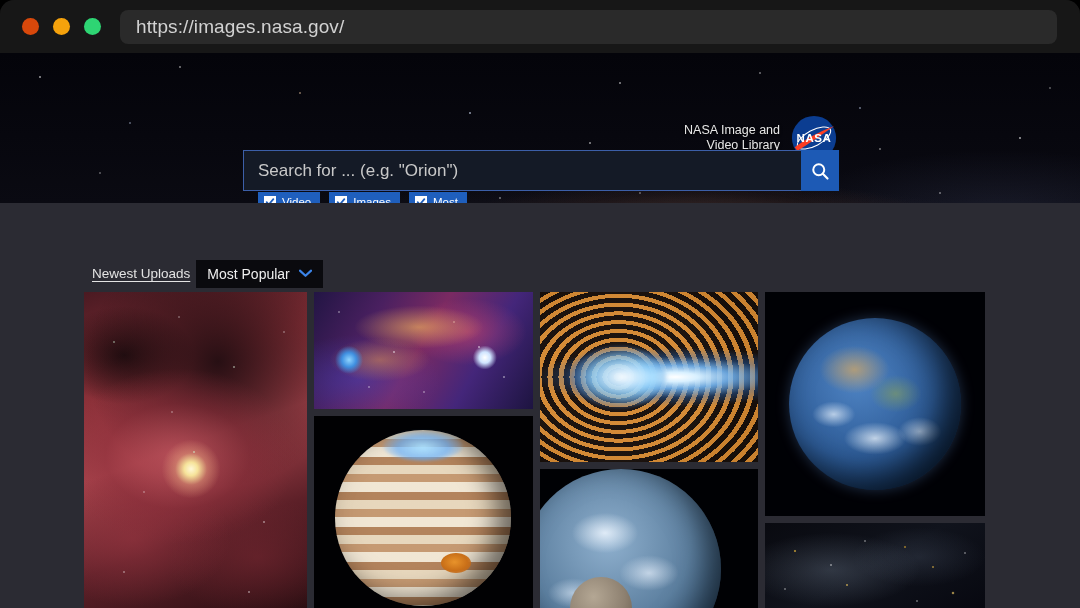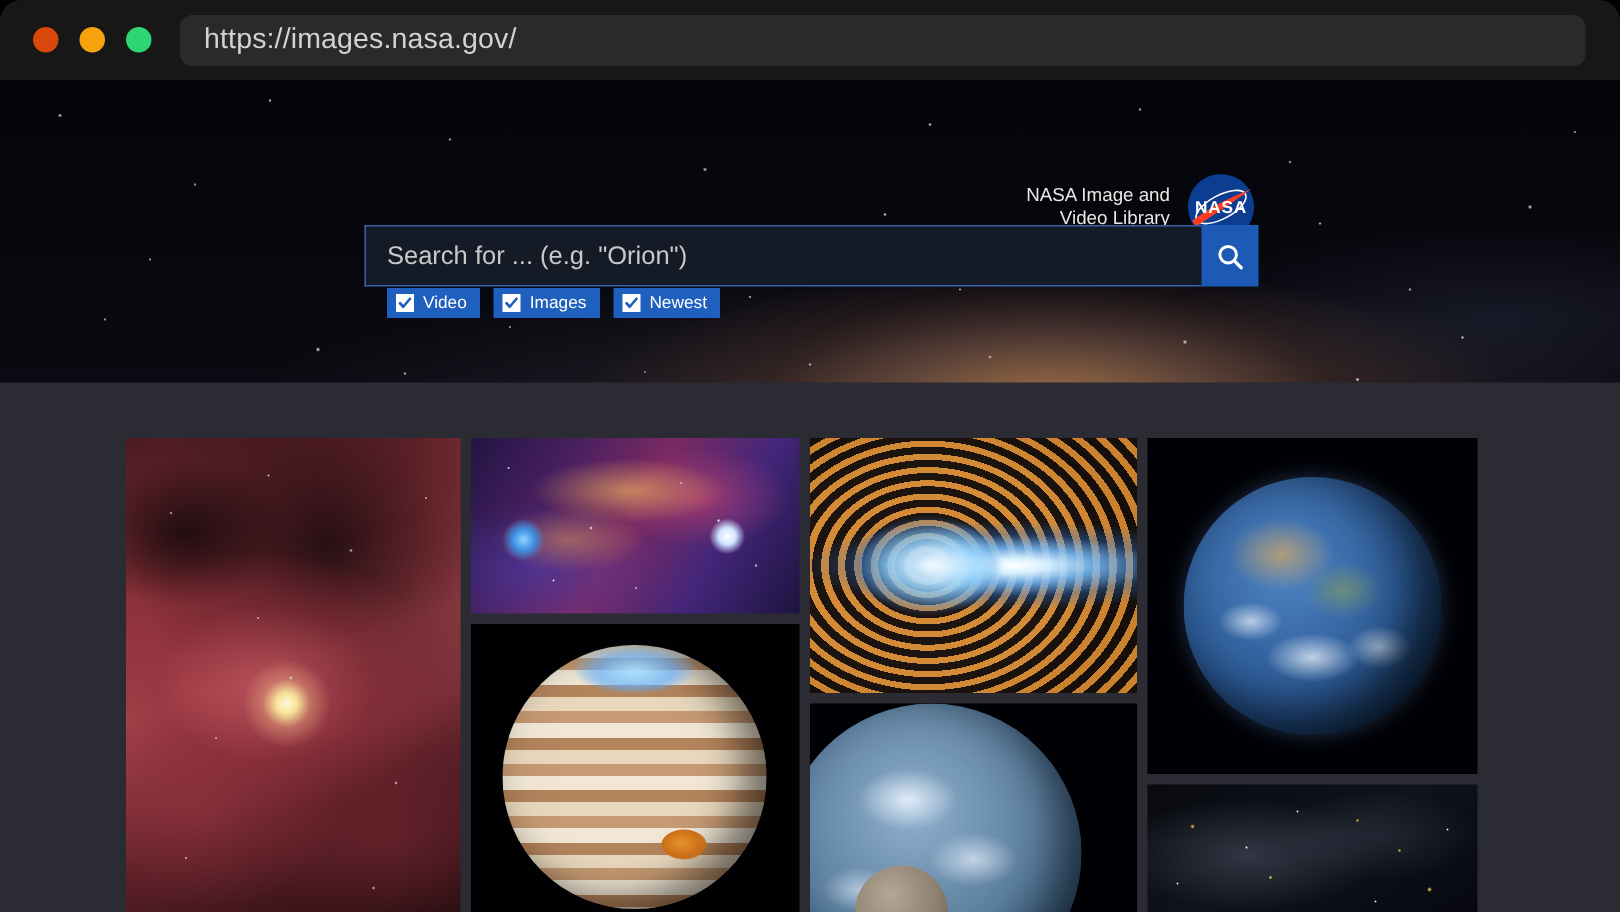--- a/index.html
+++ b/index.html
@@ -66,21 +66,21 @@
     width: 1080px;
     height: 555px;
     background: #2b2b33;
     overflow: hidden;
   }
 
   
   #hero {
     position: relative;
     width: 1080px;
-    height: 202px;
+    height: 150px;
     overflow: hidden;
     background:
       radial-gradient(ellipse 420px 120px at 700px 215px, rgba(190,120,60,.55) 0%, rgba(120,70,40,.25) 45%, rgba(0,0,0,0) 75%),
       radial-gradient(ellipse 700px 150px at 640px 230px, rgba(150,130,140,.22) 0%, rgba(0,0,0,0) 70%),
       radial-gradient(ellipse 300px 90px at 1000px 160px, rgba(90,100,140,.18) 0%, rgba(0,0,0,0) 70%),
       linear-gradient(180deg, #04040a 0%, #07070e 55%, #0a0a12 100%);
   }
   .stars {
     position: absolute; inset: 0;
     background-image:
@@ -473,25 +473,34 @@
             </svg>
           </span>
           <span class="filter-label">Images</span>
         </label>
         <label class="filter-chip">
           <span class="chk">
             <svg width="10" height="10" viewBox="0 0 12 12">
               <path d="M2 6.2 L4.6 9 L10 2.6" fill="none" stroke="#1f5fbd" stroke-width="2.1" stroke-linecap="round" stroke-linejoin="round"></path>
             </svg>
           </span>
-          <span class="filter-label">Newest</span>
+          <span class="filter-label">Most</span>
         </label>
       </div>
     </div>
 
+    <div id="sortbar">
+      <span id="newest-uploads">Newest Uploads</span>
+      <div id="sort-select">
+        <span>Most Popular</span>
+        <svg id="chevron" width="13" height="9" viewBox="0 0 14 9">
+          <path d="M1 1.4 L7 7 L13 1.4" fill="none" stroke="#3b84e8" stroke-width="2.3" stroke-linecap="round" stroke-linejoin="round"></path>
+        </svg>
+      </div>
+    </div>
 
     <div id="grid">
 
       <div class="col col-1">
         <div class="tile art-orion" style="height:316px"></div>
       </div>
 
       <div class="col col-2">
         <div class="tile art-galcenter" style="height:117px"></div>
         <div class="tile art-jupiter" style="height:192px">

